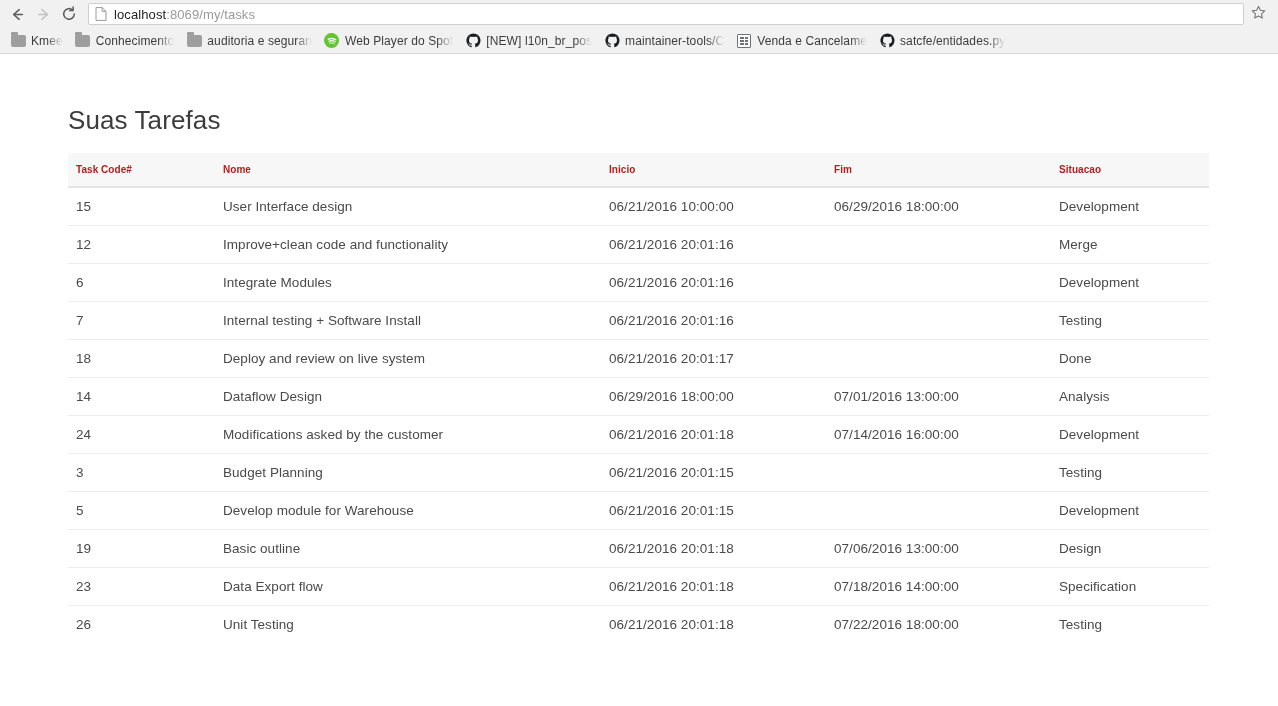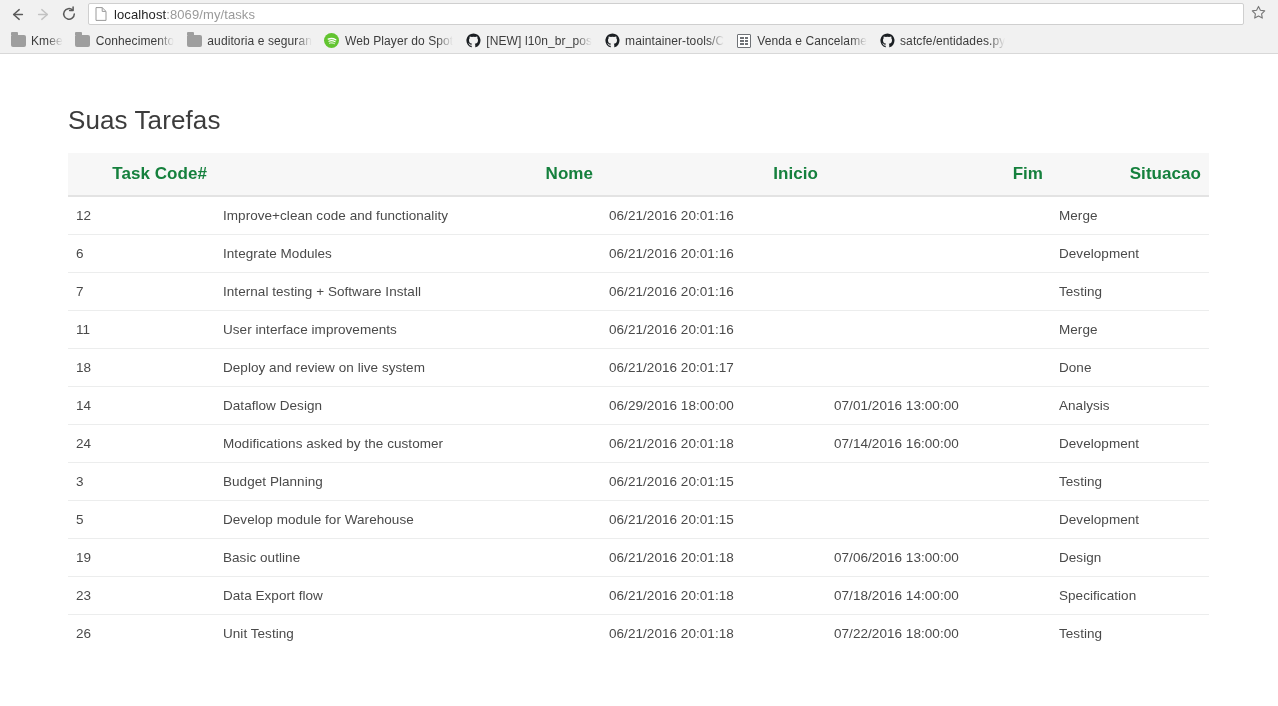--- a/index.html
+++ b/index.html
@@ -188,24 +188,24 @@
 
   table.tasks {
     border-collapse: collapse;
     width: 1141px;
     table-layout: fixed;
   }
   table.tasks thead tr {
     background: #f7f7f7;
   }
   table.tasks th {
-    text-align: right;
-    font-size: 17px;
+    text-align: left;
+    font-size: 10px;
     font-weight: bold;
-    color: #15803d;
+    color: #b91c1c;
     padding: 11px 8px 11px 8px;
     border-bottom: 2px solid #e3e3e3;
     letter-spacing: 0.05px;
   }
   table.tasks td {
     font-size: 13.5px;
     color: #4a4a4a;
     padding: 11px 8px 11px 8px;
     border-top: 1px solid #eceded;
     letter-spacing: 0.05px;
@@ -370,46 +370,46 @@
         <tr>
           <th>Task Code#</th>
           <th>Nome</th>
           <th>Inicio</th>
           <th>Fim</th>
           <th>Situacao</th>
         </tr>
       </thead>
       <tbody id="tasks-body">
           <tr>
+            <td>15</td>
+            <td>User Interface design</td>
+            <td>06/21/2016 10:00:00</td>
+            <td>06/29/2016 18:00:00</td>
+            <td>Development</td>
+          </tr>
+          <tr>
             <td>12</td>
             <td>Improve+clean code and functionality</td>
             <td>06/21/2016 20:01:16</td>
             <td></td>
             <td>Merge</td>
           </tr>
           <tr>
             <td>6</td>
             <td>Integrate Modules</td>
             <td>06/21/2016 20:01:16</td>
             <td></td>
             <td>Development</td>
           </tr>
           <tr>
             <td>7</td>
             <td>Internal testing + Software Install</td>
             <td>06/21/2016 20:01:16</td>
             <td></td>
             <td>Testing</td>
-          </tr>
-          <tr>
-            <td>11</td>
-            <td>User interface improvements</td>
-            <td>06/21/2016 20:01:16</td>
-            <td></td>
-            <td>Merge</td>
           </tr>
           <tr>
             <td>18</td>
             <td>Deploy and review on live system</td>
             <td>06/21/2016 20:01:17</td>
             <td></td>
             <td>Done</td>
           </tr>
           <tr>
             <td>14</td>

